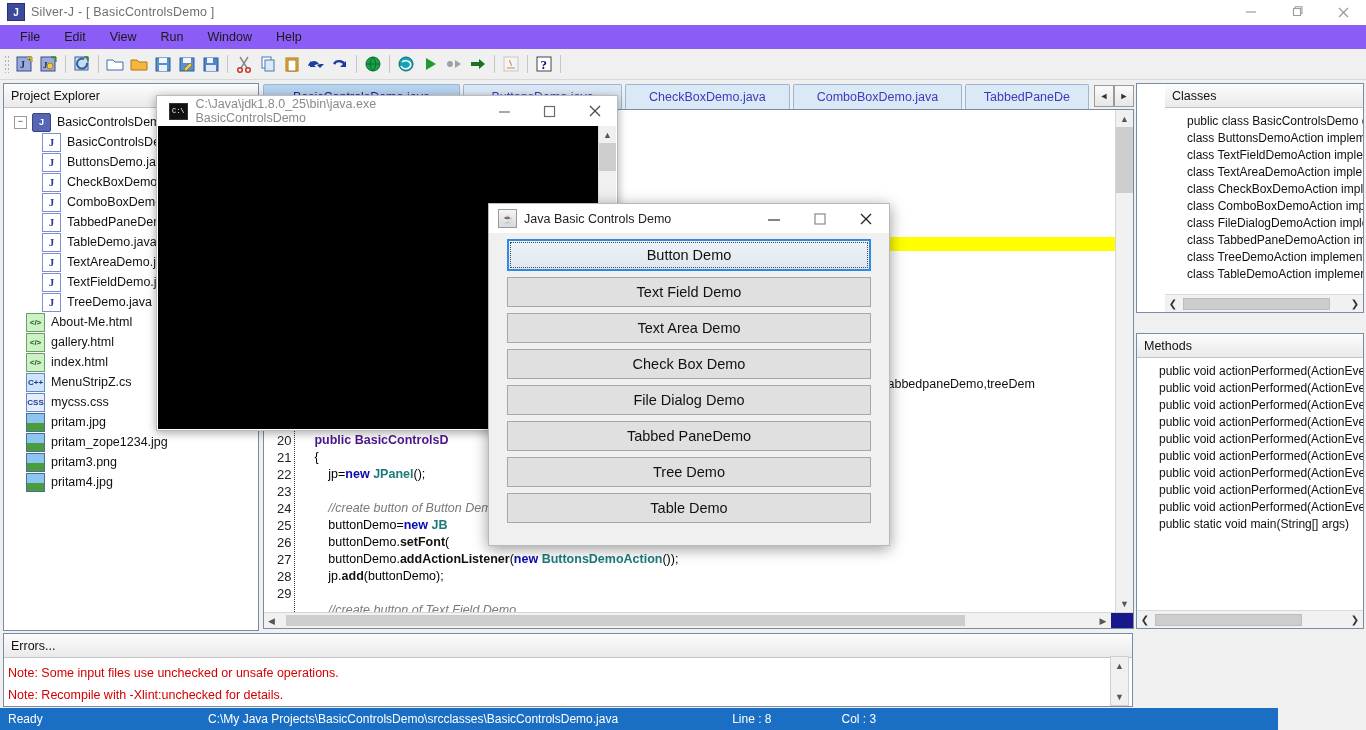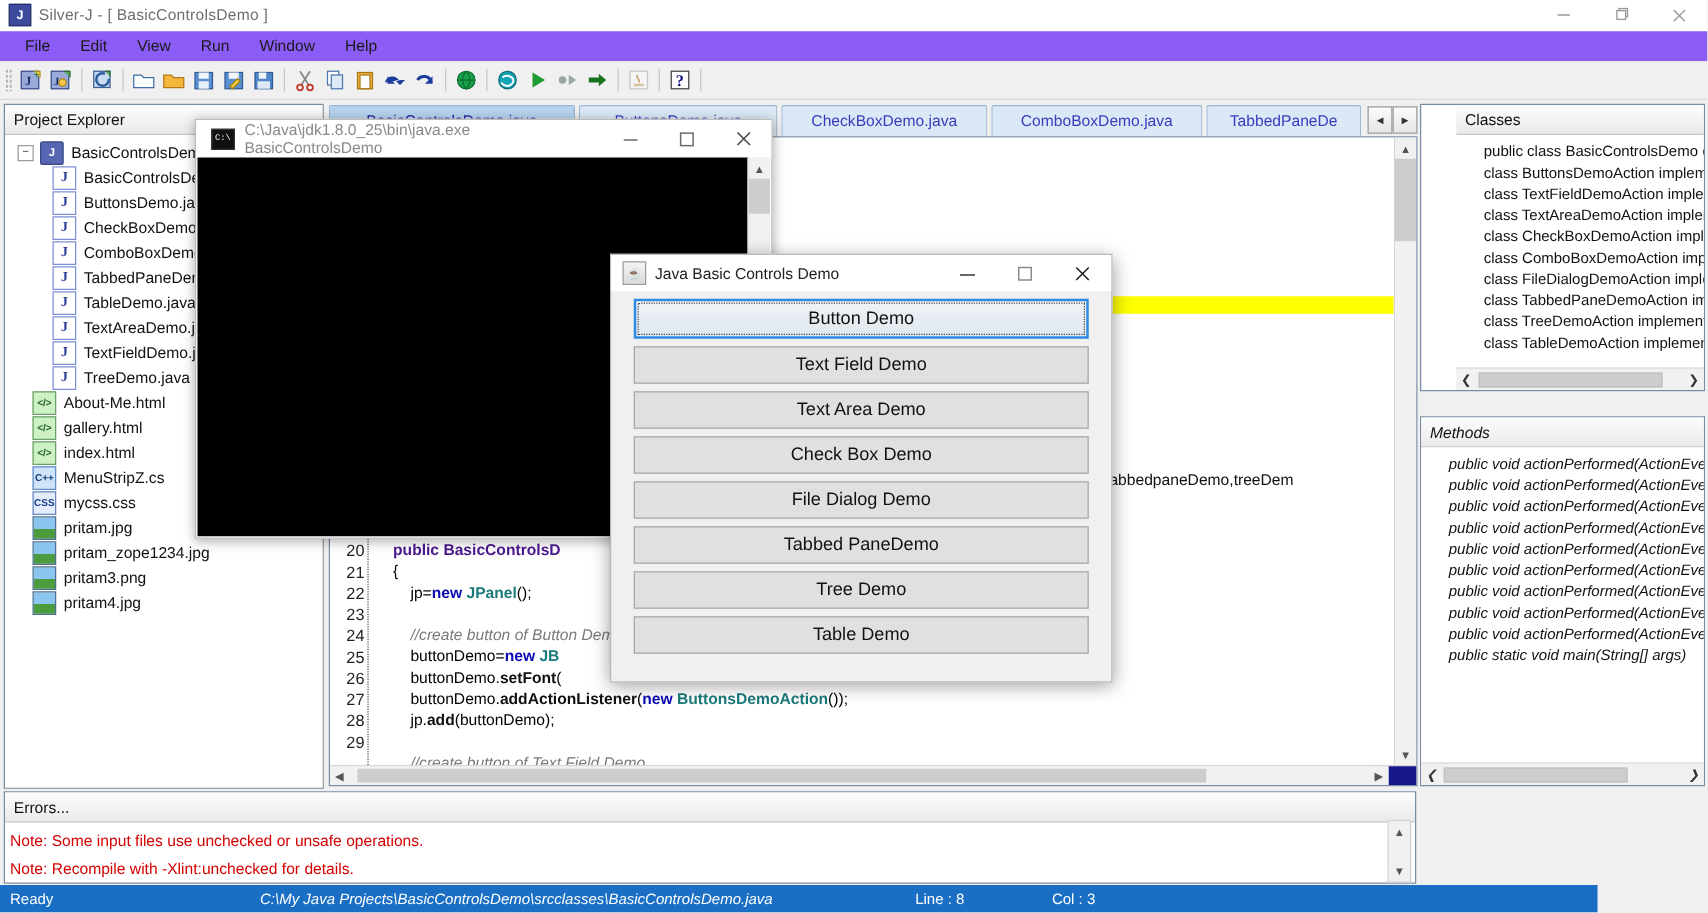--- a/index.html
+++ b/index.html
@@ -136,21 +136,21 @@
   #hscrollrow{height:15px;display:flex;flex:0 0 auto;border-top:1px solid #d6d6d6;background:#f1f1f1;}
   .hs-arrow{width:16px;display:flex;align-items:center;justify-content:center;font-size:9px;color:#555;}
   .hs-track{flex:1 1 auto;background:#f1f1f1;position:relative;}
   .hs-thumb{position:absolute;top:2px;bottom:2px;background:#cdcdcd;}
   #corner-box{width:22px;background:#18188c;}
 
   
   #right-pane{width:228px;margin:3px 2px 0 0;display:flex;flex-direction:column;height:546px;}
   .rpane{border:1px solid #7a8ba5;background:#fff;display:flex;flex-direction:column;}
   #classes-pane{height:236px;padding-left:28px;}
-  #methods-pane{height:calc(100% - 242px);margin-top:20px;font-style:italic;}
+  #methods-pane{height:calc(100% - 242px);margin-top:20px;}
   .rlist{flex:1 1 auto;overflow:hidden;padding:5px 0 0 0;background:#fff;}
   .rrow{height:17px;line-height:17px;font-size:12px;color:#111;padding-left:22px;white-space:nowrap;}
   .rhscroll{height:17px;display:flex;border-top:1px solid #dadada;background:#f1f1f1;align-items:center;}
   .rhs-arrow{width:16px;text-align:center;font-size:10px;color:#333;}
   .rhs-track{flex:1 1 auto;height:12px;position:relative;background:#f1f1f1;}
   .rhs-thumb{position:absolute;top:0;bottom:0;background:#cdcdcd;border:1px solid #bdbdbd;}
 
   
   #errors-pane{
     position:absolute;left:3px;top:633px;width:1128px;height:72px;
@@ -159,21 +159,21 @@
   #errors-list{flex:1 1 auto;padding:4px 0 0 4px;}
   .errline{height:22px;line-height:22px;color:#d40000;font-size:12.5px;}
   #errors-scroll{position:absolute;left:1110px;top:656px;width:17px;height:48px;background:#f1f1f1;border:1px solid #cfcfcf;display:flex;flex-direction:column;}
 
   
   #statusbar{
     position:absolute;left:0;bottom:0;width:1278px;height:22px;
     background:#1a6fc4;color:#fff;font-size:12px;display:flex;align-items:center;
   }
   #statusbar .sb-ready{padding-left:8px;width:200px;}
-  #statusbar .sb-path{flex:0 0 auto;font-style:italic;}
+  #statusbar .sb-path{flex:0 0 auto;}
   #statusbar .sb-line{margin-left:114px;}
   #statusbar .sb-col{margin-left:70px;}
 
   
   #console-win{
     position:absolute;left:156px;top:95px;width:460px;height:334px;
     background:#fff;border:1px solid #bcbcbc;box-shadow:0 2px 9px rgba(0,0,0,.35);
   }
   #console-title{height:30px;display:flex;align-items:center;background:#fff;}
   #console-ico{width:17px;height:15px;margin:0 8px 0 12px;background:#111;border:1px solid #333;

